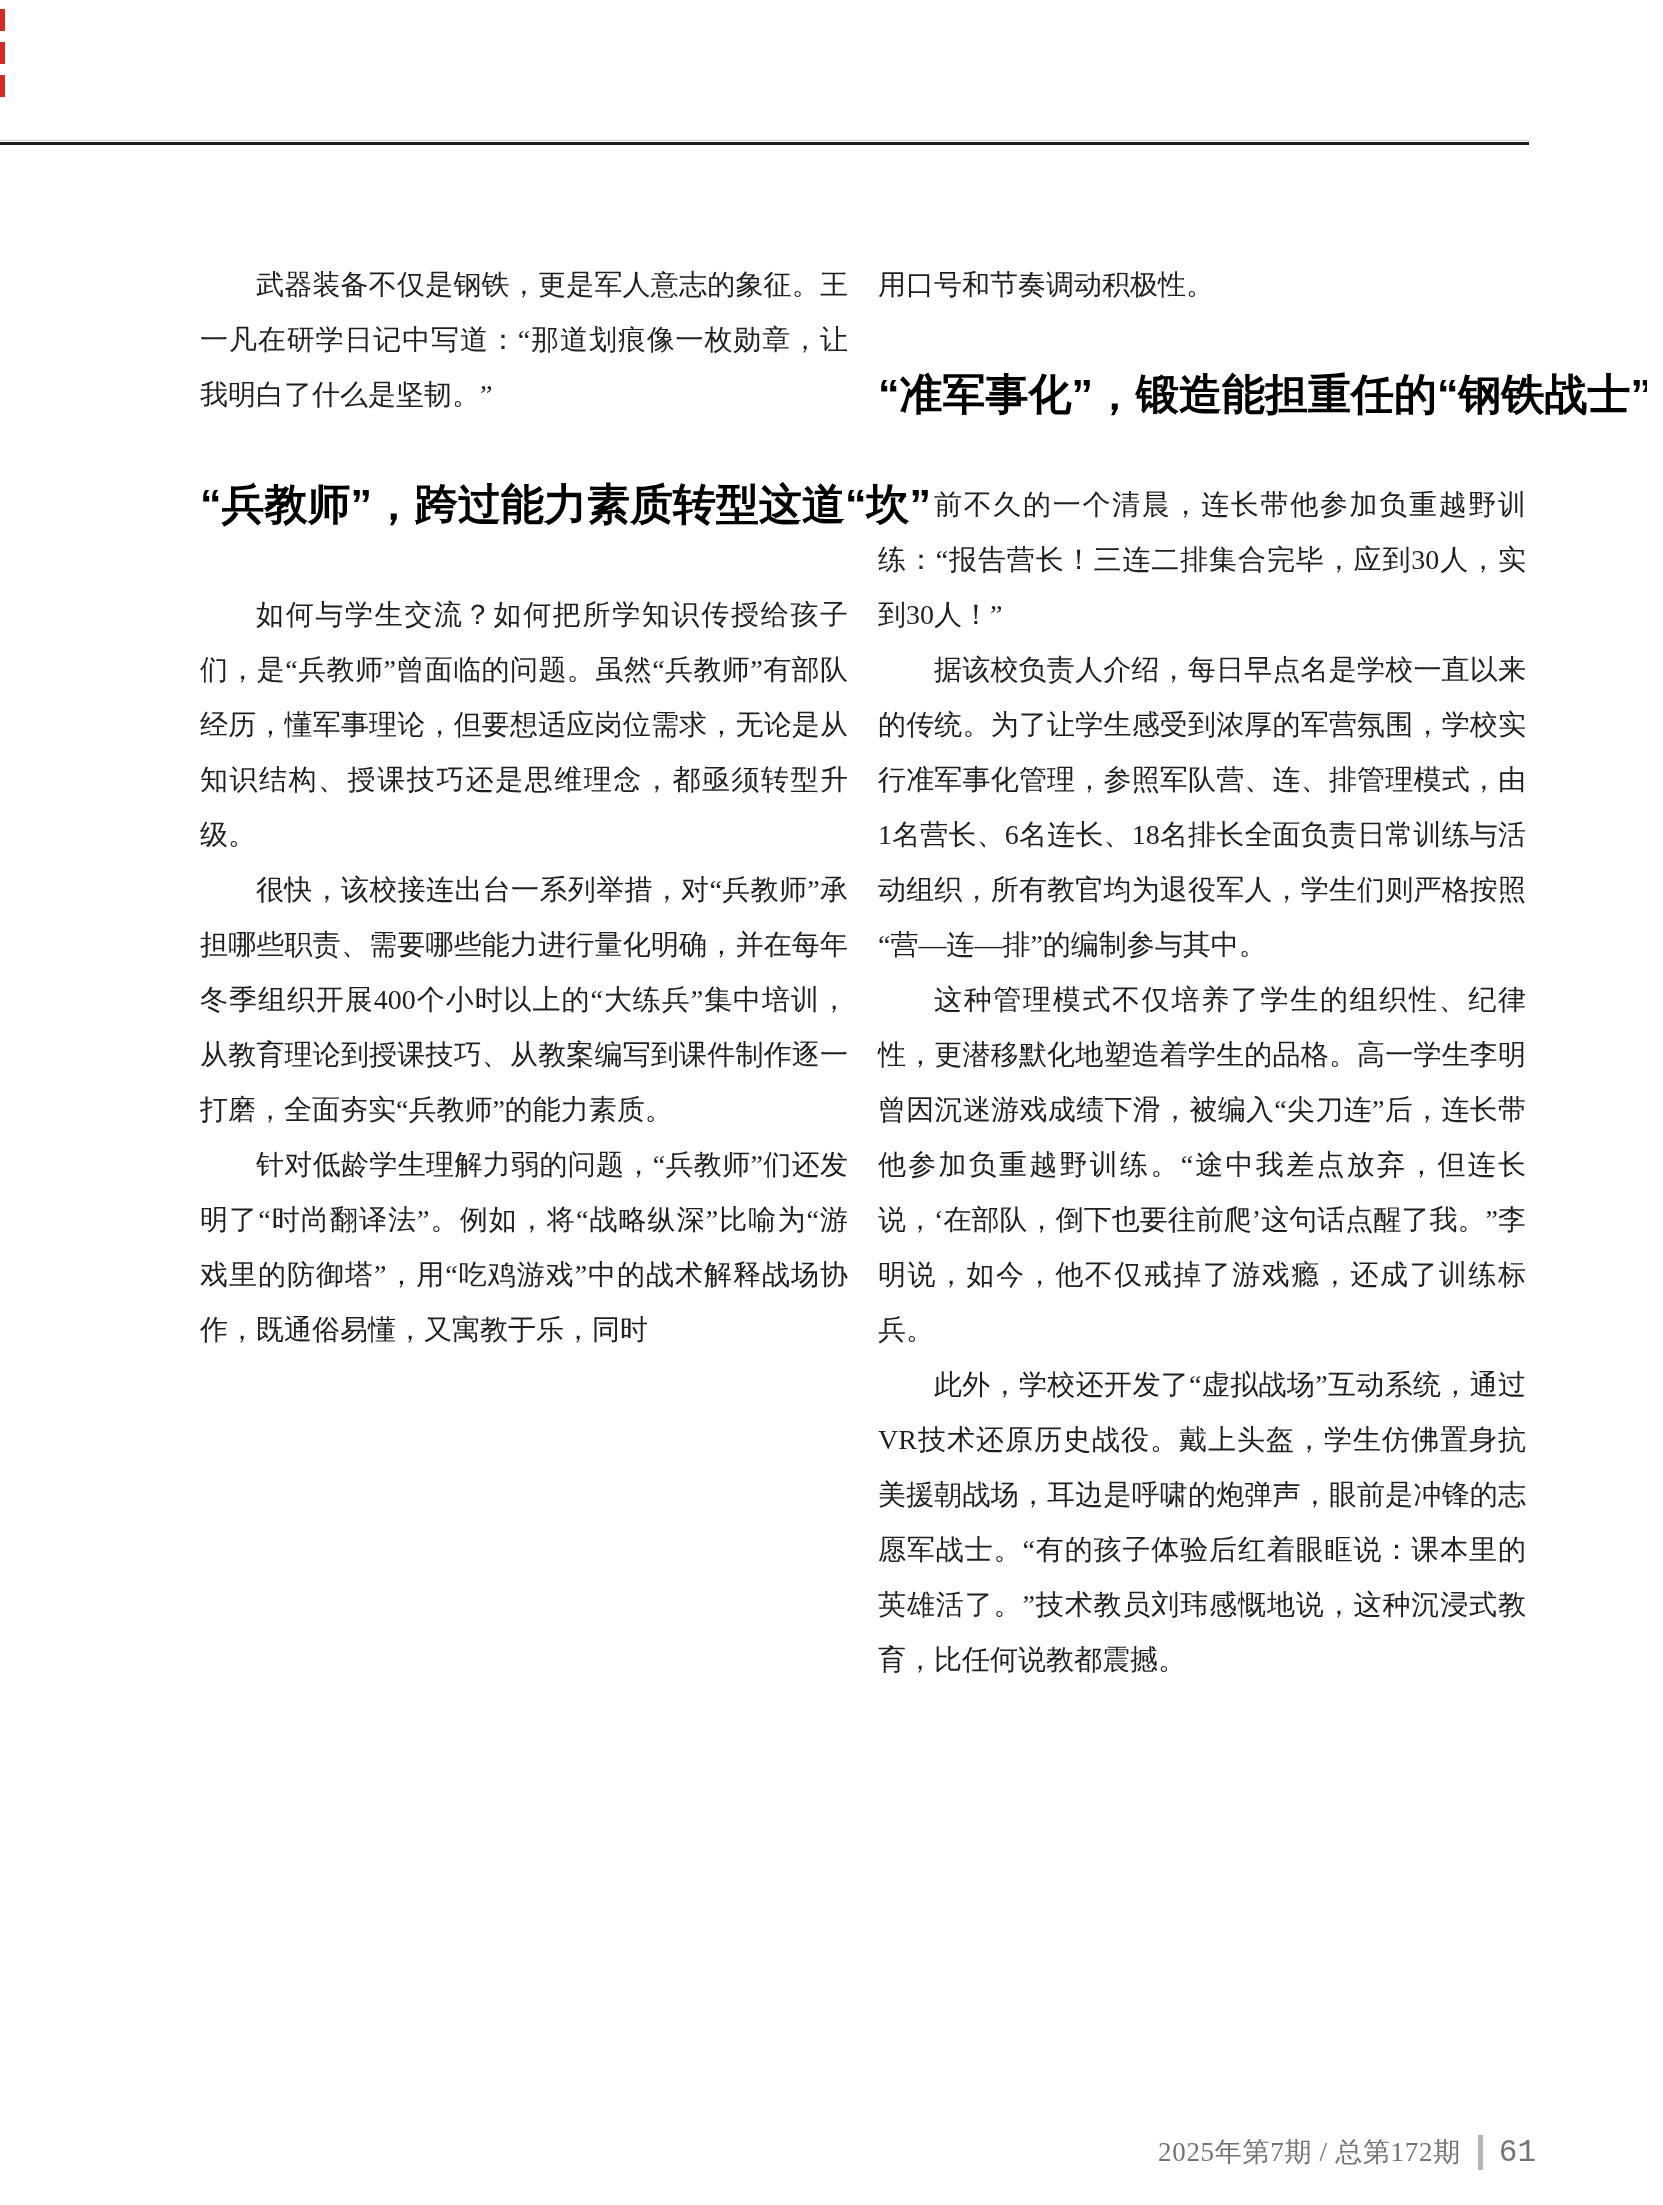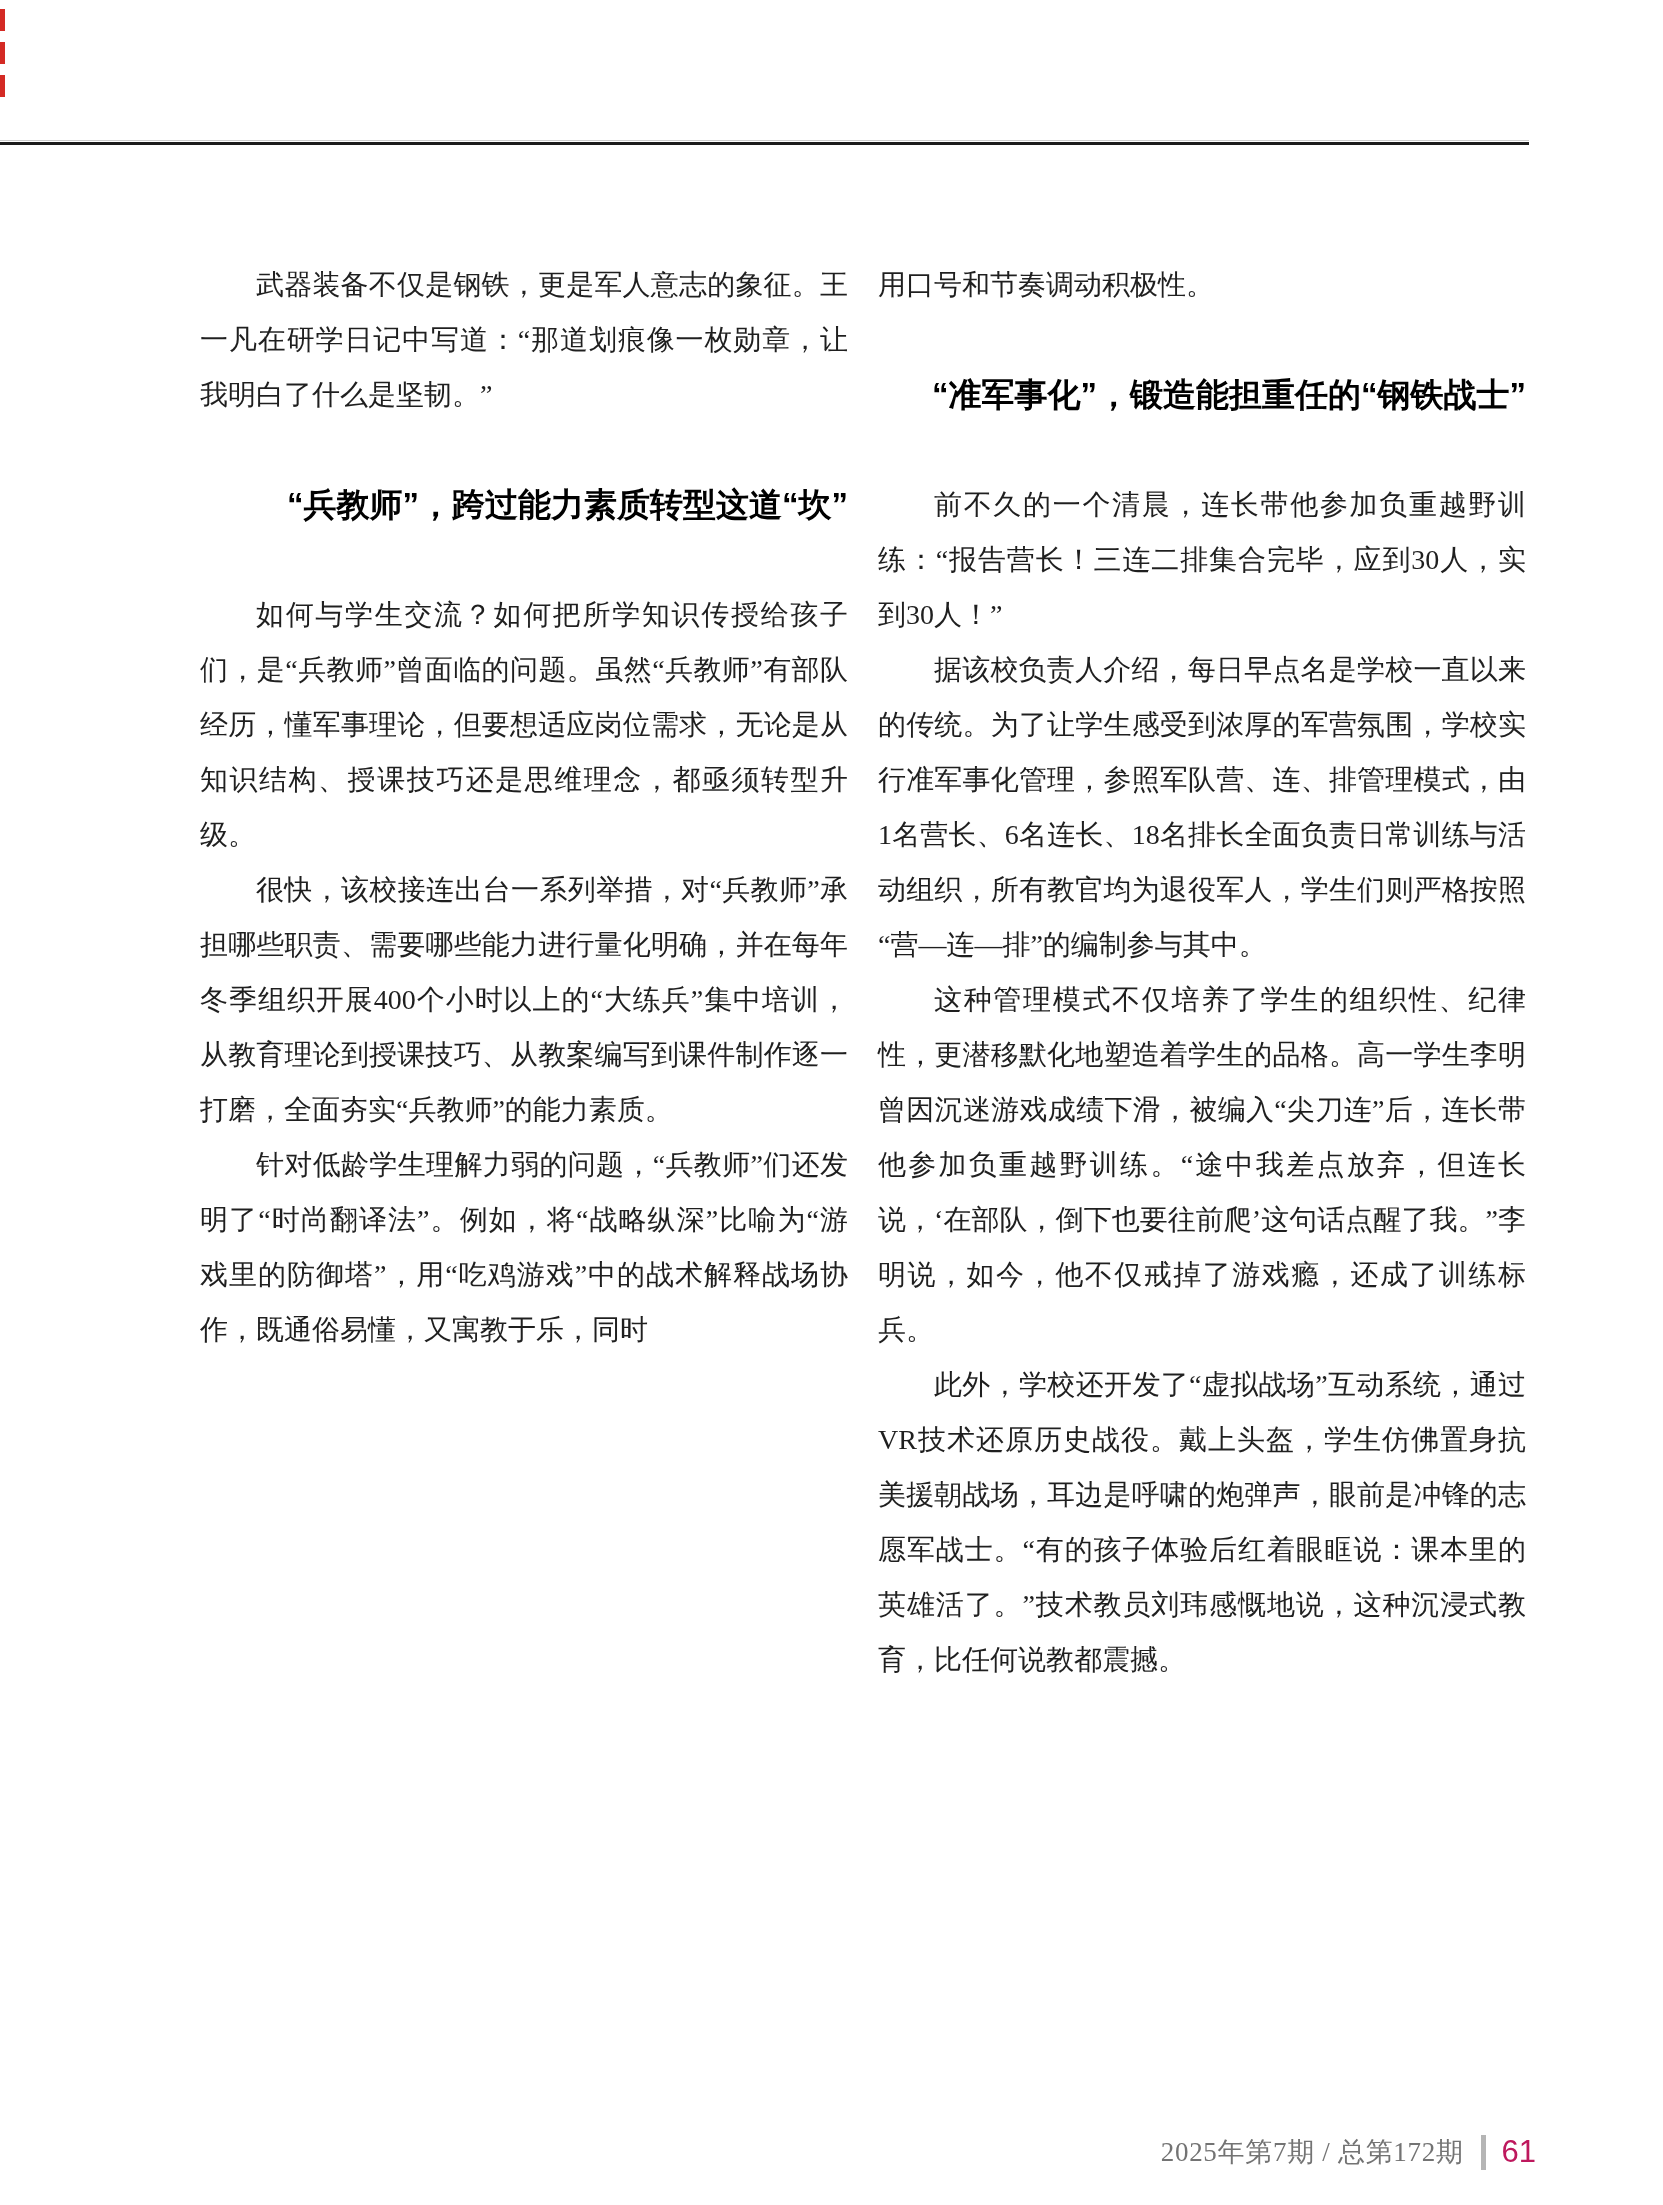--- a/index.html
+++ b/index.html
@@ -28,21 +28,21 @@
     text-align: justify;
     text-justify: inter-character;
   }
   .col.left  { left: 200px; }
   .col.right { left: 878px; }
   .para { margin: 0; padding: 0; }
   .para.indent { text-indent: 56px; }
   .col-heading {
     font-family: "Liberation Sans", "DejaVu Sans", sans-serif;
     font-weight: bold;
-    font-size: 33px;
+    font-size: 43px;
     line-height: 55px;
     margin: 55px 0;
     text-align: right;
     text-indent: 0;
     color: #000000;
     white-space: nowrap;
   }
   
   .gmark {
     display: inline-block;
@@ -75,23 +75,23 @@
     color: #737373;
     letter-spacing: 0.7px;
   }
   .footer-bar {
     width: 5.2px;
     height: 35px;
     background: #b5b5b5;
     margin: 0 15.7px 0 17px;
   }
   .footer-page {
-    font-family: Liberation Sans, sans-serif;
+    font-family: Liberation Mono, monospace;
     font-size: 31px;
-    color: #be185d;
+    color: #737373;
   }
 </style>
 </head>
 <body>
 
 <div class="page">
 
   <div class="bleed-marks">
     <div class="bleed-dash"></div>
     <div class="bleed-dash"></div>

